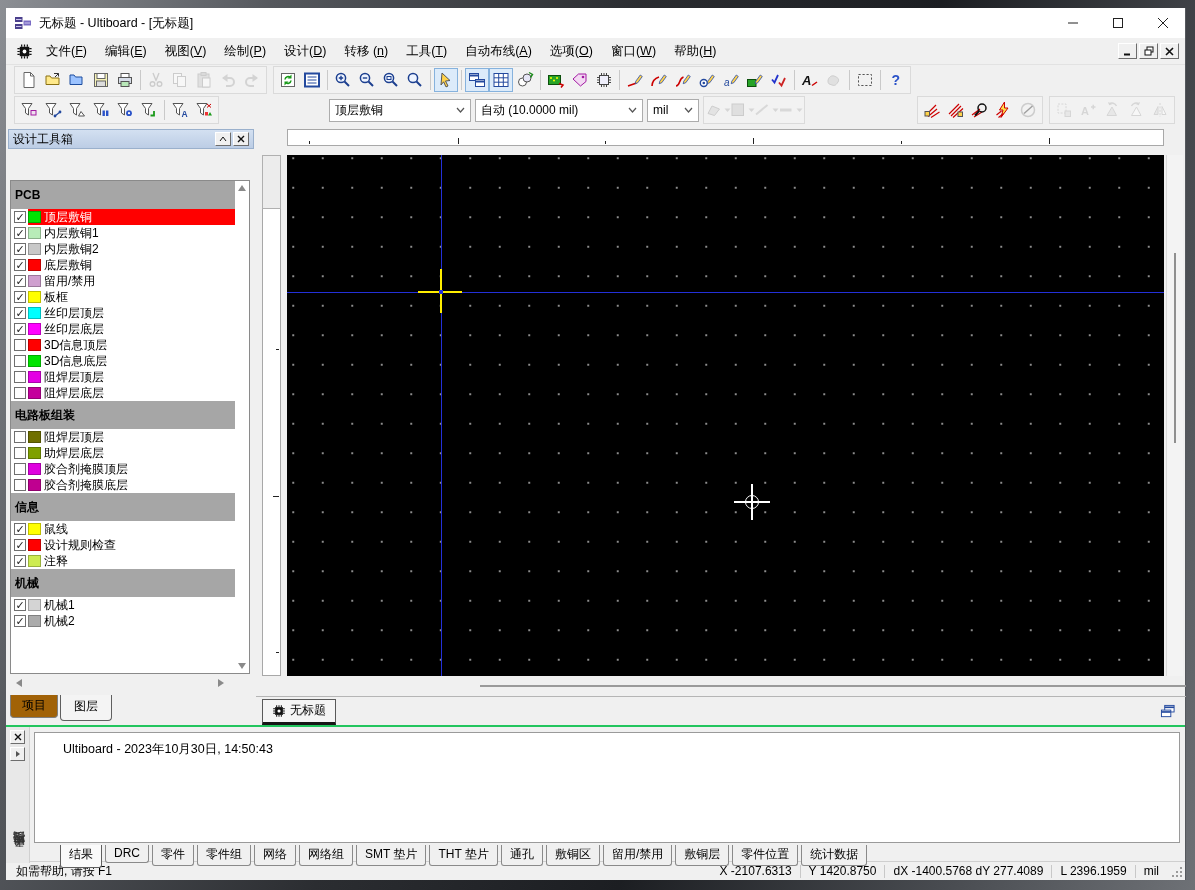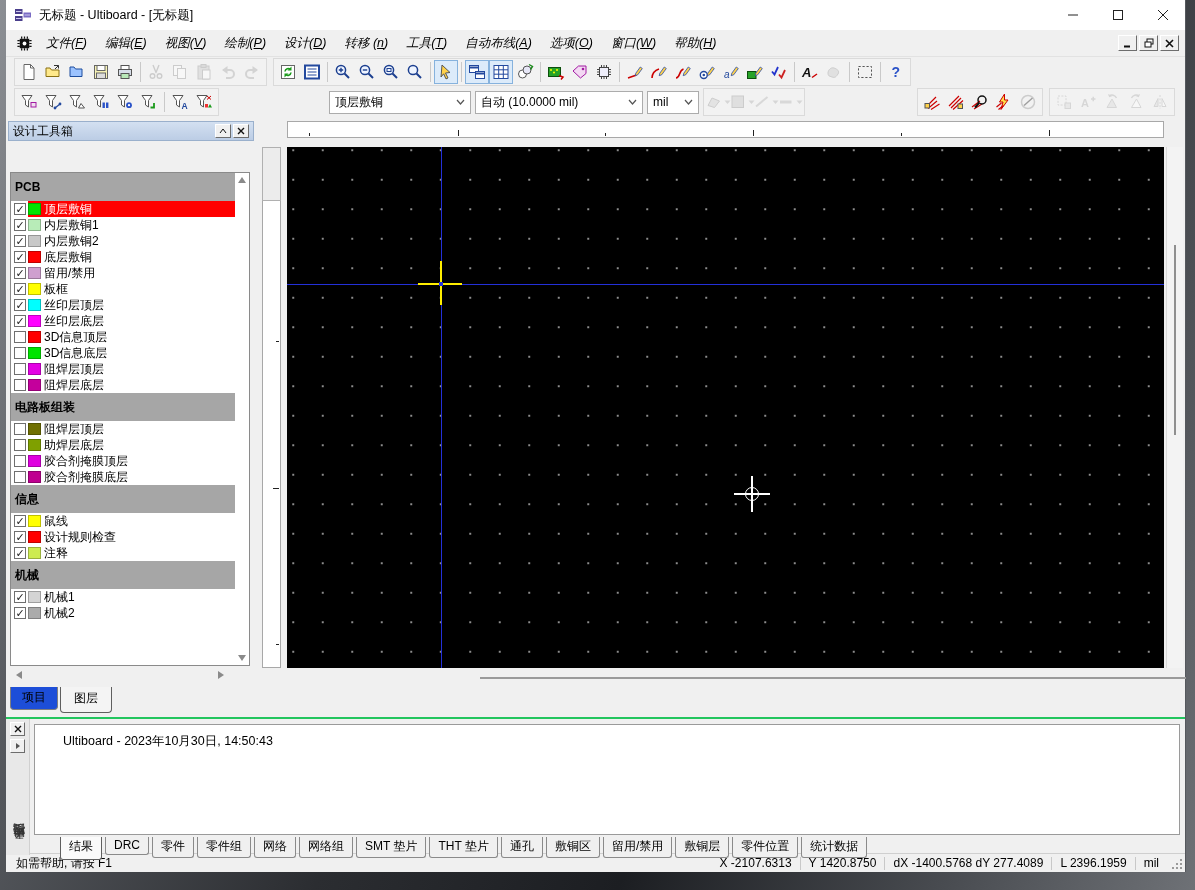--- a/index.html
+++ b/index.html
@@ -2,34 +2,34 @@
 <html><head>
 <meta charset="utf-8">
 <style>
   * { box-sizing: border-box; margin:0; padding:0; }
   html,body { width:1195px; height:890px; overflow:hidden; }
   body {
     font-family:"Liberation Sans", sans-serif;
     background: linear-gradient(110deg,#8c8f94 0%,#55585d 18%,#2b2d31 42%,#1c1e22 62%,#4a4d52 84%,#6e7176 100%);
     position:relative; font-size:12px; color:#000;
   }
-  #app { position:absolute; left:6px; top:0; width:1180px; height:872px; background:#f0f0f0;
+  #app { position:absolute; left:6px; top:8px; width:1180px; height:872px; background:#f0f0f0;
          border-right:1px solid #55585d; display:flex; flex-direction:column;justify-content:center; }
 
   
   .titlebar { height:30px; background:#fff; display:flex; align-items:center; flex:none; }
   .app-icon { margin-left:8px; width:18px; height:18px; flex:none; }
   .title-text { margin-left:7px; font-size:12.5px; }
   .title-btns { margin-left:auto; display:flex; height:100%; }
   .tbtn { width:45px; height:100%; display:flex; align-items:center; justify-content:center; }
 
   
   .menubar { height:27px; background:#f0f0f0; display:flex; align-items:center; border-bottom:1px solid #e2e2e2; flex:none; }
   .chip-icon { width:17px; height:17px; margin:0 4px 0 10px; flex:none; }
-  #menu-items { display:flex; height:100%; align-items:center;font-style:italic; }
+  #menu-items { display:flex; height:100%; align-items:center; }
   .menu-item { padding:0 9px; font-size:12.5px; line-height:26px; cursor:default; }
   .mdi-btns { margin-left:auto; margin-right:6px; display:flex; gap:2px; }
   .mdi-btn { width:19px; height:16px; background:#f0f0f0; border:1px solid; border-color:#fff #6d6d6d #6d6d6d #fff;
              display:flex; align-items:center; justify-content:center; }
 
   
   .toolbar { height:30px; display:flex; align-items:center; padding-left:8px; background:#f0f0f0; flex:none; }
   .tb-group { display:flex; align-items:center; border:1px solid #dadada; padding:1px 2px; margin-right:6px; background:#f2f2f2; }
   .tb-btn { width:24px; height:24px; display:flex; align-items:center; justify-content:center; border:1px solid transparent; }
   .tb-btn.pressed { background:#dcebfa; border-color:#86b2dd; }
@@ -65,21 +65,21 @@
   .layer-row.selected .row-right { background:#ff0000; color:#fff; }
   .swatch { width:13px; height:12px; flex:none; border:1px solid rgba(0,0,0,.25); }
   .layer-label { margin-left:3px; font-size:12px; white-space:nowrap; }
   .scroll-arrow { position:absolute; width:0; height:0; }
   .tbx-hscroll { position:absolute; left:2px; top:547px; width:240px; height:14px; }
   .tri-up    { border-left:4px solid transparent; border-right:4px solid transparent; border-bottom:6px solid #8a8a8a; }
   .tri-down  { border-left:4px solid transparent; border-right:4px solid transparent; border-top:6px solid #8a8a8a; }
   .tri-left  { border-top:4px solid transparent; border-bottom:4px solid transparent; border-right:6px solid #8a8a8a; }
   .tri-right { border-top:4px solid transparent; border-bottom:4px solid transparent; border-left:6px solid #8a8a8a; }
   .tbx-tabs { position:absolute; left:2px; top:566px; display:flex; align-items:flex-start; }
-  .tbx-tab { border:1px solid #7f7f7f; border-top:none; border-radius:0 0 4px 4px; background:#1d4ed8;
+  .tbx-tab { border:1px solid #7f7f7f; border-top:none; border-radius:0 0 4px 4px; background:#a16207;
              padding:2px 11px 3px; font-size:12px; margin-right:2px; }
   .tbx-tab.active { padding:3px 13px 5px; background:#f4f4f4; border-color:#5f5f5f; }
 
   
   #canvas-zone { position:absolute; left:250px; top:0; width:930px; height:600px; }
   .hruler { position:absolute; left:31px; top:4px; width:877px; height:17px; background:#fff; border:1px solid #a8a8a8; }
   .htick { position:absolute; bottom:1px; width:1px; background:#222; }
   .ruler-corner { position:absolute; left:6px; top:30px; width:19px; height:54px; background:#ececec; border:1px solid #b0b0b0; z-index:2; }
   .vruler { position:absolute; left:6px; top:30px; width:19px; height:521px; background:#fff; border:1px solid #a8a8a8; }
   .vtick { position:absolute; right:1px; height:1px; background:#222; }
@@ -960,20 +960,40 @@
         <div class="cursor-cross">
           <div class="ch"></div>
             <div class="cv"></div>
             <div class="cc"></div>
         </div>
       </div>
       <div class="vscroll">
           <div class="vthumb"></div>
         </div>
       <div class="hscroll-line"></div>
+      <div class="doctabs">
+        <div class="doctab">
+          <span>
+            <svg width="14" height="14" viewBox="0 0 18 18">
+                <rect x="4" y="4" width="10" height="10" fill="#111"></rect>
+                <path d="M6 1.5v2.5M9 1.5v2.5M12 1.5v2.5M6 14v2.5M9 14v2.5M12 14v2.5M1.5 6H4M1.5 9H4M1.5 12H4M14 6h2.5M14 9h2.5M14 12h2.5" stroke="#111" stroke-width="1.3"></path>
+                <circle cx="9" cy="9" r="2" fill="#fff"></circle>
+              </svg>
+          </span>
+          <span>无标题</span>
+        </div>
+        <div class="cascade-btn">
+          <svg width="16" height="15" viewBox="0 0 17 16">
+              <rect x="5" y="1.5" width="10" height="7" fill="#fff" stroke="#23499e"></rect>
+              <path d="M5 3.5h10" stroke="#23499e" stroke-width="1.8"></path>
+              <rect x="1.5" y="6.5" width="10" height="7" fill="#fff" stroke="#23499e"></rect>
+              <path d="M1.5 8.5h10" stroke="#23499e" stroke-width="1.8"></path>
+            </svg>
+        </div>
+      </div>
     </div>
   </div>
 
   <div id="sheetpanel">
     <div class="sheet-strip">
       <div class="strip-btn">
           <svg width="8" height="8" viewBox="0 0 8 8">
             <path d="M1 1l6 6M7 1L1 7" stroke="#111" stroke-width="1.4"></path>
           </svg>
         </div>

